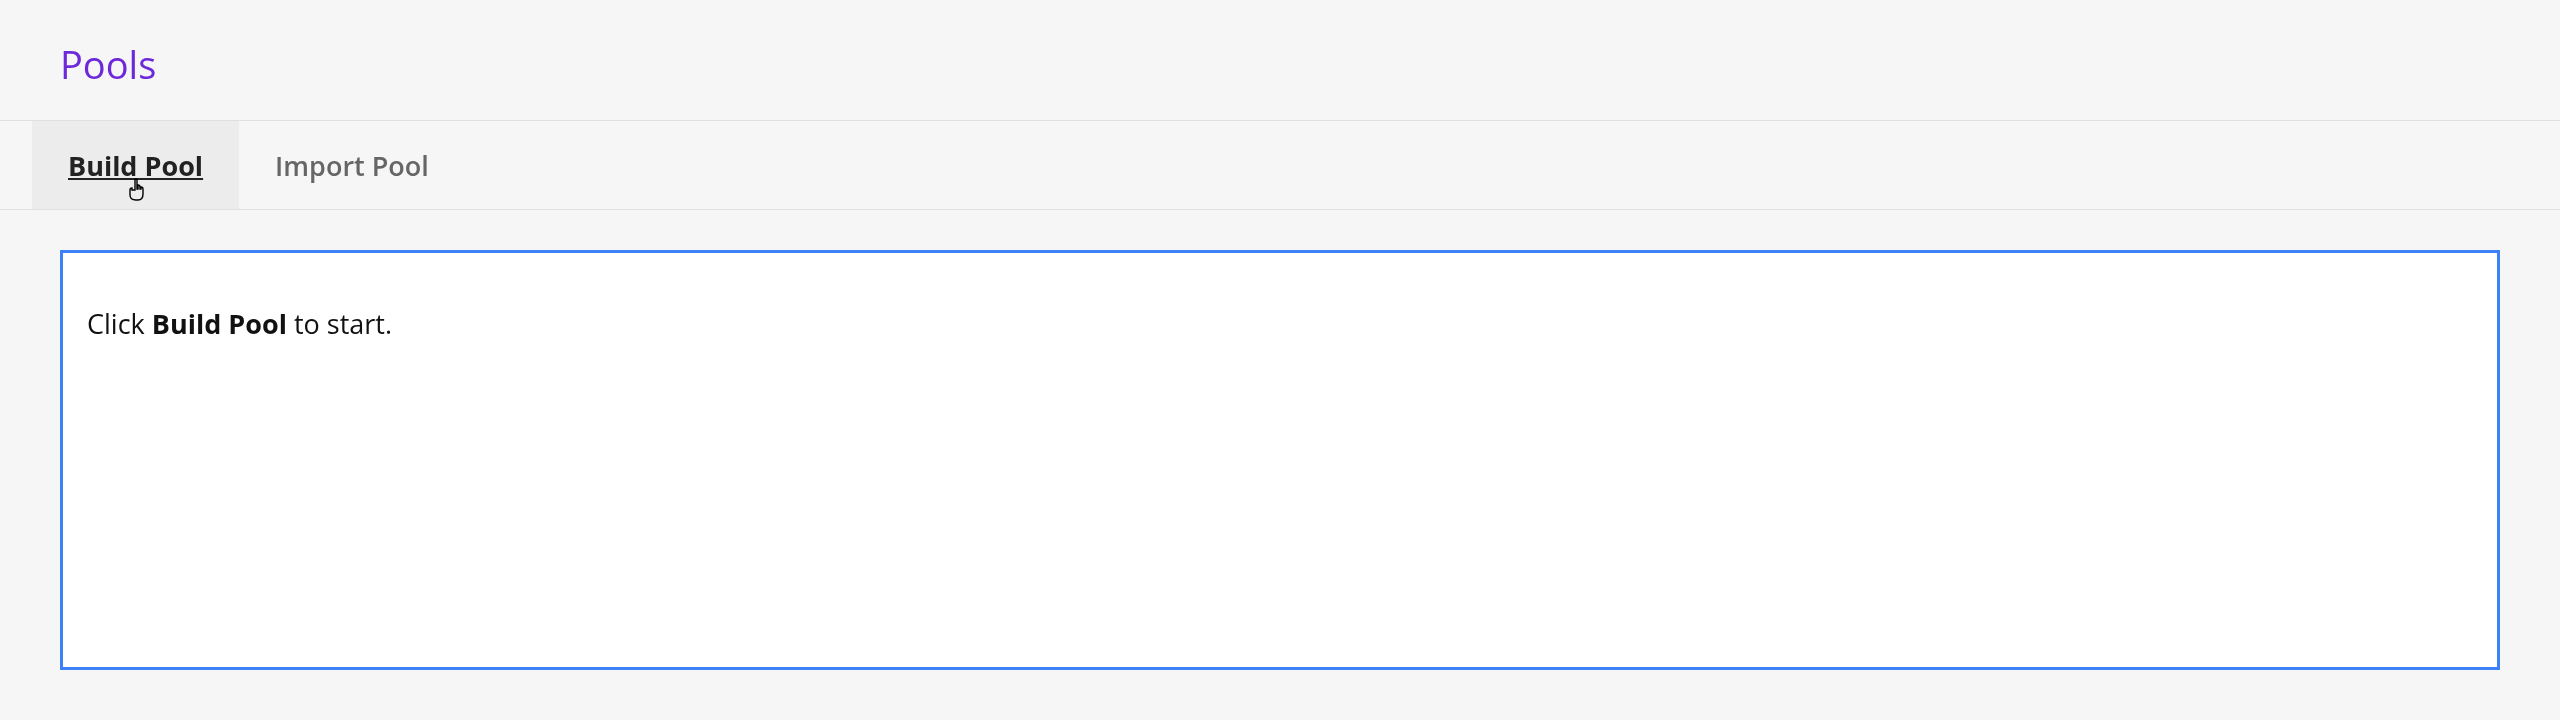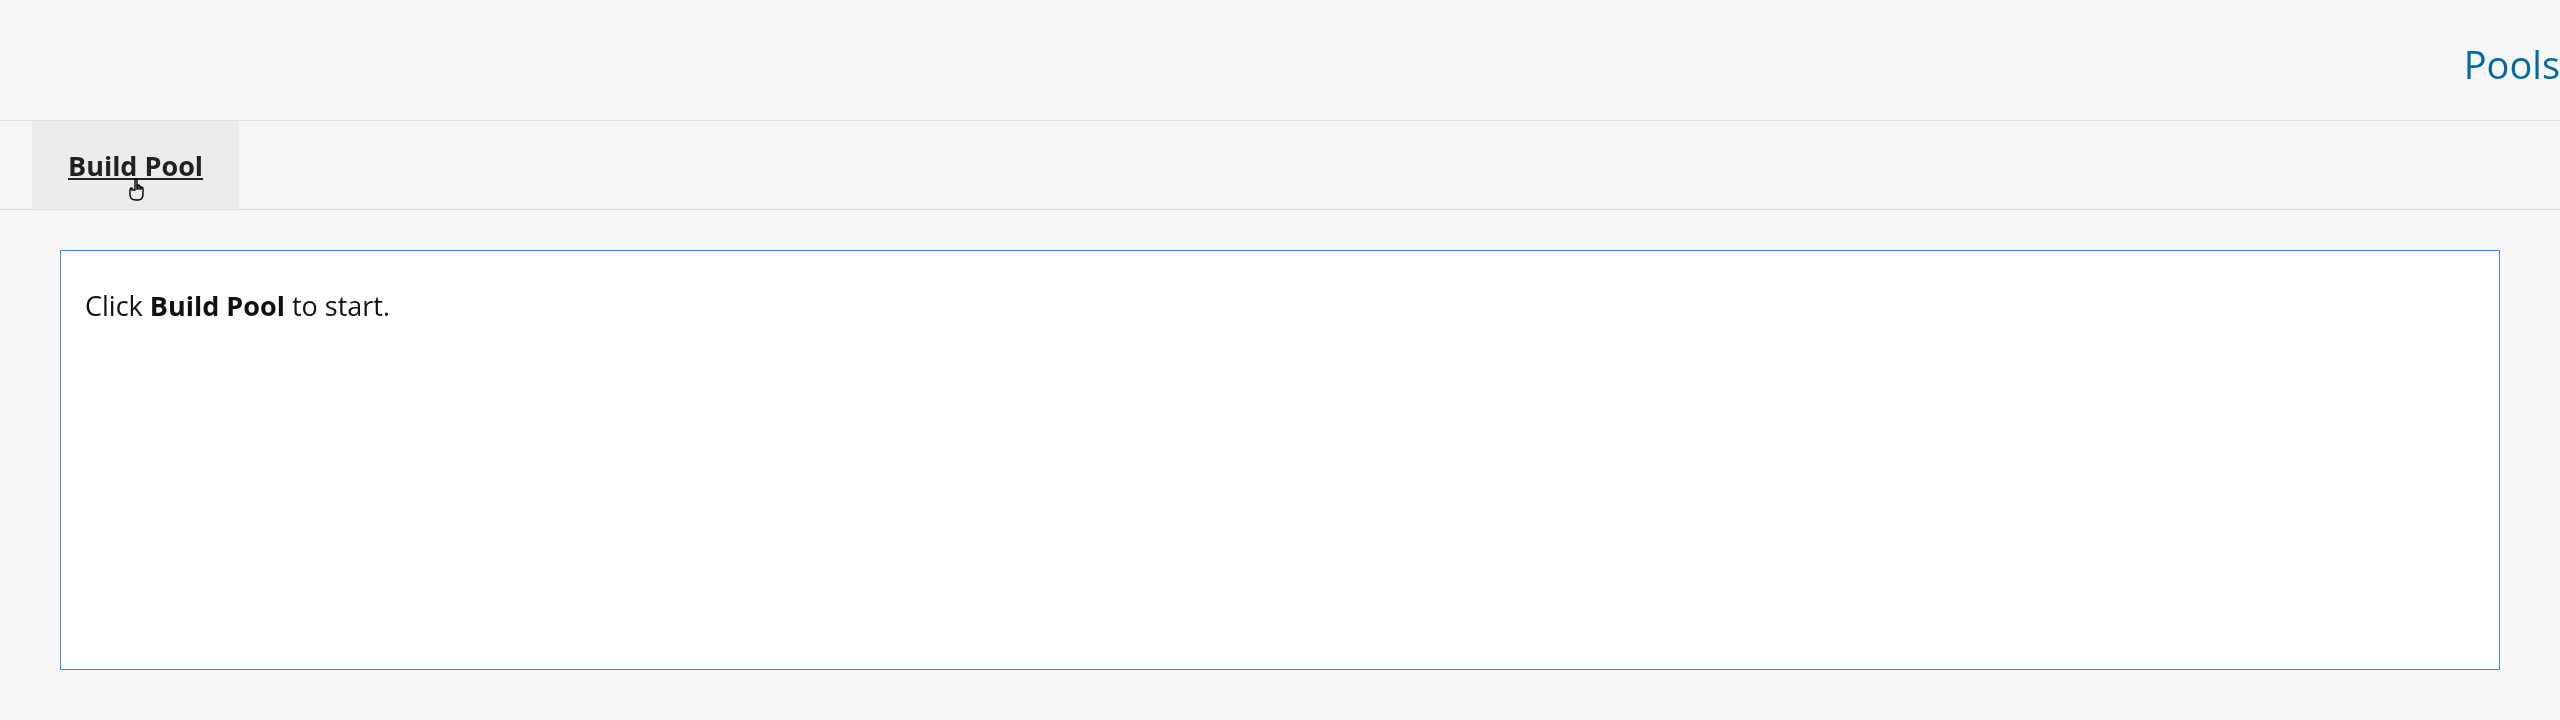--- a/index.html
+++ b/index.html
@@ -13,22 +13,21 @@
       width: 2560px;
       height: 720px;
       overflow: hidden;
     }
     .header {
       padding: 38px 0 30px 60px;
     }
     .page-title {
       font-size: 38px;
       font-weight: 400;
-      color: #0369a1;
-      text-align: right;
+      color: #6d28d9;
     }
     .toolbar-wrap {
       border-top: 1px solid #e0e0e0;
       border-bottom: 1px solid #e0e0e0;
       background: #f6f6f6;
     }
     .toolbar {
       display: flex;
       align-items: stretch;
       padding-left: 32px;
@@ -61,22 +60,22 @@
       top: 54px;
       left: 50%;
       transform: translateX(-50%);
       pointer-events: none;
     }
     .content-area {
       padding: 40px 60px 0 60px;
     }
     .panel {
       background: #fff;
-      border: 1px solid #3b82f6;
-      padding: 36px 24px;
+      border: 3px solid #3b82f6;
+      padding: 52px 24px;
       min-height: 420px;
     }
     .instruction {
       font-size: 27px;
       color: #111;
     }
     .instruction .bold {
       font-weight: 700;
     }
   </style>
@@ -90,20 +89,23 @@
 <div class="toolbar-wrap">
   <div class="toolbar">
     <button class="toolbar-item active">
       <span>Build Pool</span>
       <span class="cursor-pointer">
         <svg width="22" height="26" viewBox="0 0 22 26">
           <path d="M10 2 L10 12 L7 12 L7 10 Q5 10 5 12 L5 17 Q5 22 11 22 L13 22 Q18 22 18 16 L18 11 Q18 9 16 9 L16 11 L15 11 L15 9 Q15 7 13 7 L13 11 L12 11 L12 2 Q12 1 11 1 Q10 1 10 2 Z" fill="none" stroke="#000" stroke-width="1.4"></path>
         </svg>
       </span>
     </button>
+    <button class="toolbar-item">
+      <span>Import Pool</span>
+    </button>
   </div>
 </div>
 
 <div class="content-area">
   <div class="panel">
     <p class="instruction">
       <span>Click </span><span class="bold">Build Pool</span><span> to start.</span>
     </p>
   </div>
 </div>

